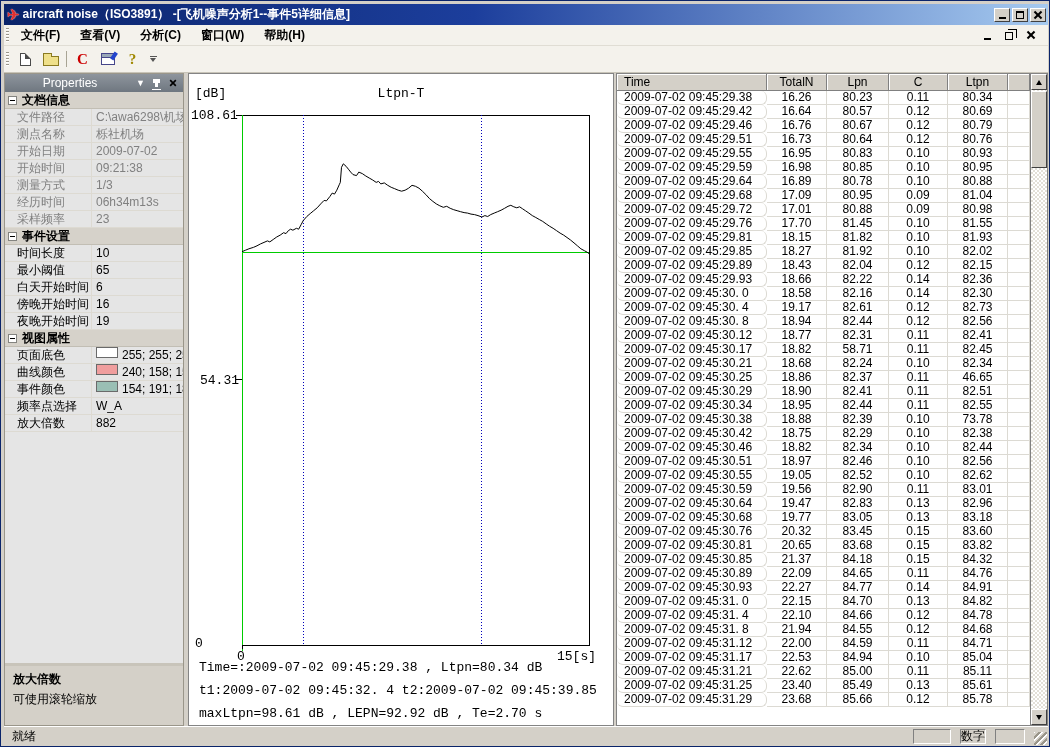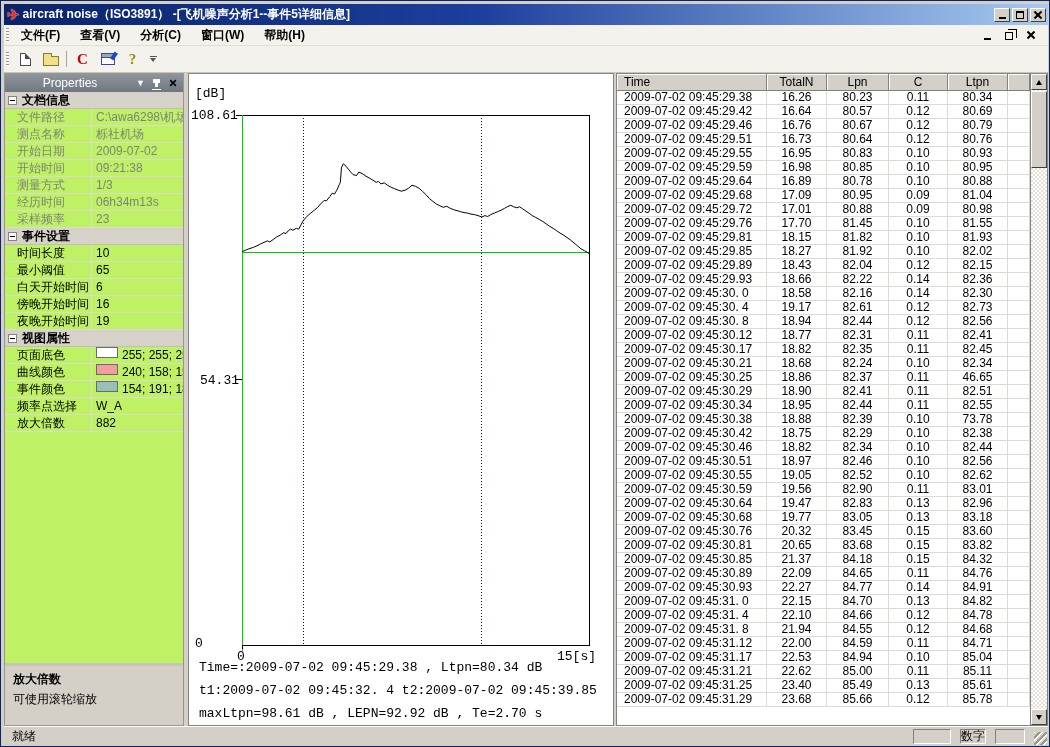--- a/index.html
+++ b/index.html
@@ -54,21 +54,21 @@
   
   .props-panel{position:absolute;left:3px;top:72px;width:180px;height:653px;background:#fff;
     border:1px solid #9a968a;}
   .props-header{position:absolute;left:0;top:0;right:0;height:18px;background:linear-gradient(180deg,#8E959D,#6F7780);
     color:#fff;display:flex;align-items:center;padding:0 4px;font-size:12px;text-align:center;}
   .props-header .ph-title{flex:1;}
   .ph-icon{width:13px;height:13px;display:flex;align-items:center;justify-content:center;color:#fff;font-size:9px;margin-left:3px;}
   .pin{position:relative;width:3px;height:8px;background:#fff;}
   .pin::after{content:"";position:absolute;left:-3px;bottom:-3px;width:9px;height:1px;background:#fff;}
   .pin::before{content:"";position:absolute;left:-2px;top:0;width:7px;height:4px;background:#fff;}
-  .props-grid{position:absolute;left:0;top:18px;right:0;bottom:62px;background:#bef264;overflow:hidden;}
+  .props-grid{position:absolute;left:0;top:18px;right:0;bottom:62px;background:#e5e5e5;overflow:hidden;}
   .prop-section{height:17px;display:flex;align-items:center;background:#D6D2CA;font-weight:bold;
     border-bottom:1px solid #C2BEB4;padding-left:3px;}
   .minusbox{width:9px;height:9px;border:1px solid #848480;background:#fff;position:relative;margin-right:5px;flex:none;}
   .minusbox::after{content:"";position:absolute;left:1px;right:1px;top:3px;height:1px;background:#000;}
   .prop-row{height:17px;display:flex;border-bottom:1px solid #DDDAD2;}
   .prop-label{width:86px;padding-left:12px;line-height:16px;white-space:nowrap;overflow:hidden;flex:none;}
   .prop-value{flex:1;border-left:1px solid #DDDAD2;padding-left:4px;line-height:16px;
     white-space:nowrap;overflow:hidden;display:flex;align-items:flex-start;}
   .prop-row.muted .prop-label,.prop-row.muted .prop-valtext{color:#808080;}
   .swatch{width:22px;height:11px;border:1px solid #6a6a6a;margin-right:4px;flex:none;}
@@ -96,21 +96,21 @@
     border:1px solid #848484;overflow:hidden;}
   .thead{position:absolute;left:0;top:0;right:17px;height:17px;display:grid;
     grid-template-columns:150px 60px 62px 59px 60px 1fr;}
   .th{background:#D4D0C8;border-right:1px solid #808080;border-bottom:1px solid #808080;
     box-shadow:inset 1px 1px 0 #fff;line-height:16px;text-align:center;overflow:hidden;}
   .th.c-time{text-align:left;padding-left:7px;}
   .tbody{position:absolute;left:0;top:17px;right:17px;bottom:0;overflow:hidden;}
   .trow{display:grid;grid-template-columns:150px 60px 62px 59px 60px 1fr;height:14px;}
   .td{border-right:1px solid #DCDAD3;border-bottom:1px solid #DCDAD3;line-height:13px;
     text-align:center;overflow:hidden;white-space:nowrap;}
-  .td.c-time{text-align:left;padding-left:7px;}
+  .td.c-time{text-align:left;padding-left:7px;border-radius:6px;}
   .vscroll{position:absolute;right:0;top:0;width:17px;bottom:0;
     background:#fff;background-image:linear-gradient(45deg,#E3E0D8 25%,transparent 25%,transparent 75%,#E3E0D8 75%),
       linear-gradient(45deg,#E3E0D8 25%,transparent 25%,transparent 75%,#E3E0D8 75%);
     background-size:4px 4px;background-position:0 0,2px 2px;border-left:1px solid #808080;}
   .sbtn{position:absolute;left:0;width:16px;height:16px;background:#D4D0C8;border:1px solid;
     border-color:#fff #404040 #404040 #fff;display:flex;align-items:center;justify-content:center;}
   .sbtn.up{top:0;} .sbtn.down{bottom:0;}
   .tri-up{width:0;height:0;border-left:3px solid transparent;border-right:3px solid transparent;border-bottom:5px solid #000;}
   .tri-down{width:0;height:0;border-left:3px solid transparent;border-right:3px solid transparent;border-top:5px solid #000;}
   .sthumb{position:absolute;left:0;top:17px;width:16px;height:77px;background:#D4D0C8;border:1px solid;
@@ -338,20 +338,21 @@
         <line x1="114.072" y1="41" x2="114.072" y2="571" stroke="#0000BB" stroke-dasharray="1,2"></line>
         <line x1="292.8926666666666" y1="41" x2="292.8926666666666" y2="571" stroke="#0000BB" stroke-dasharray="1,2"></line>
         <line x1="53" y1="178.95322714298862" x2="400" y2="178.95322714298862" stroke="#00CC00"></line>
         <line x1="53" y1="41" x2="53" y2="577" stroke="#00CC00"></line>
         <line x1="47" y1="41" x2="53" y2="41" stroke="#000"></line>
         <line x1="47" y1="305.97560077340944" x2="53" y2="305.97560077340944" stroke="#000"></line>
         <line x1="53" y1="571" x2="53" y2="575" stroke="#000"></line>
         <polyline points="53.0,177.7 56.5,176.2 59.9,174.8 64.6,173.3 68.0,171.8 71.5,169.9 75.0,168.4 78.4,166.9 80.8,167.9 84.2,165.5 87.7,163.0 91.2,161.1 94.6,158.7 97.0,159.6 99.3,156.7 101.6,155.2 103.9,156.2 107.4,154.3 109.7,155.2 112.0,150.8 114.3,146.5 117.8,142.5 121.2,139.6 124.7,136.7 128.2,133.8 131.7,129.9 135.1,126.4 137.4,126.9 140.9,122.5 143.2,119.1 145.5,120.1 147.8,116.2 150.2,110.8 151.3,108.4 152.5,93.3 154.3,89.8 157.1,92.3 159.4,95.2 161.7,98.1 164.0,100.6 167.5,101.6 169.8,98.1 173.3,99.6 176.8,102.0 180.2,104.0 183.7,106.0 187.2,108.4 189.5,107.4 191.8,109.9 195.3,108.9 198.7,111.3 202.2,113.3 205.7,114.7 209.2,116.2 212.6,117.2 216.1,116.2 219.6,114.2 223.0,111.3 226.5,112.3 230.0,114.2 233.4,117.2 236.9,120.6 240.4,124.5 243.9,127.4 247.3,129.9 250.8,131.8 254.3,133.3 257.7,132.3 261.2,134.3 264.7,135.7 268.1,136.7 271.6,137.7 275.1,138.6 278.6,139.1 282.0,140.1 285.5,140.6 289.0,141.6 292.9,143.0 295.9,141.6 298.7,142.5 301.7,140.6 305.2,139.1 308.6,137.7 312.1,136.2 315.6,134.3 319.0,132.3 321.8,131.3 324.8,132.8 327.8,133.8 330.6,132.8 333.4,134.7 336.4,136.7 339.9,139.1 343.3,141.6 346.8,143.5 350.3,145.5 353.7,147.4 357.2,149.9 360.7,152.3 364.1,154.3 367.6,156.7 371.1,159.1 374.6,161.1 378.0,163.5 381.5,166.0 385.0,168.9 388.4,171.8 391.9,174.8 395.4,176.7 398.1,178.2 400.0,179.6" fill="none" stroke="#000000" shape-rendering="auto"></polyline>
       </svg>
     <span class="lbl c-ylab">[dB]</span>
+    <span class="lbl c-title">Ltpn-T</span>
     <span class="lbl c-yt0">108.61</span>
     <span class="lbl c-yt1">54.31</span>
     <span class="lbl c-yt2">0</span>
     <span class="lbl c-xt0">0</span>
     <span class="lbl c-xt1">15[s]</span>
     <span class="lbl c-f0">Time=:2009-07-02 09:45:29.38 , Ltpn=80.34 dB</span>
     <span class="lbl c-f1">t1:2009-07-02 09:45:32. 4 t2:2009-07-02 09:45:39.85</span>
     <span class="lbl c-f2">maxLtpn=98.61 dB , LEPN=92.92 dB , Te=2.70 s</span>
   </div>
 
@@ -505,21 +506,21 @@
           <div class="td c-time">2009-07-02 09:45:30.12</div>
           <div class="td c-num">18.77</div>
           <div class="td c-num">82.31</div>
           <div class="td c-num">0.11</div>
           <div class="td c-num">82.41</div>
           <div class="td c-num"></div>
         </div>
         <div class="trow">
           <div class="td c-time">2009-07-02 09:45:30.17</div>
           <div class="td c-num">18.82</div>
-          <div class="td c-num">82.35</div>
+          <div class="td c-num">58.71</div>
           <div class="td c-num">0.11</div>
           <div class="td c-num">82.45</div>
           <div class="td c-num"></div>
         </div>
         <div class="trow">
           <div class="td c-time">2009-07-02 09:45:30.21</div>
           <div class="td c-num">18.68</div>
           <div class="td c-num">82.24</div>
           <div class="td c-num">0.10</div>
           <div class="td c-num">82.34</div>

